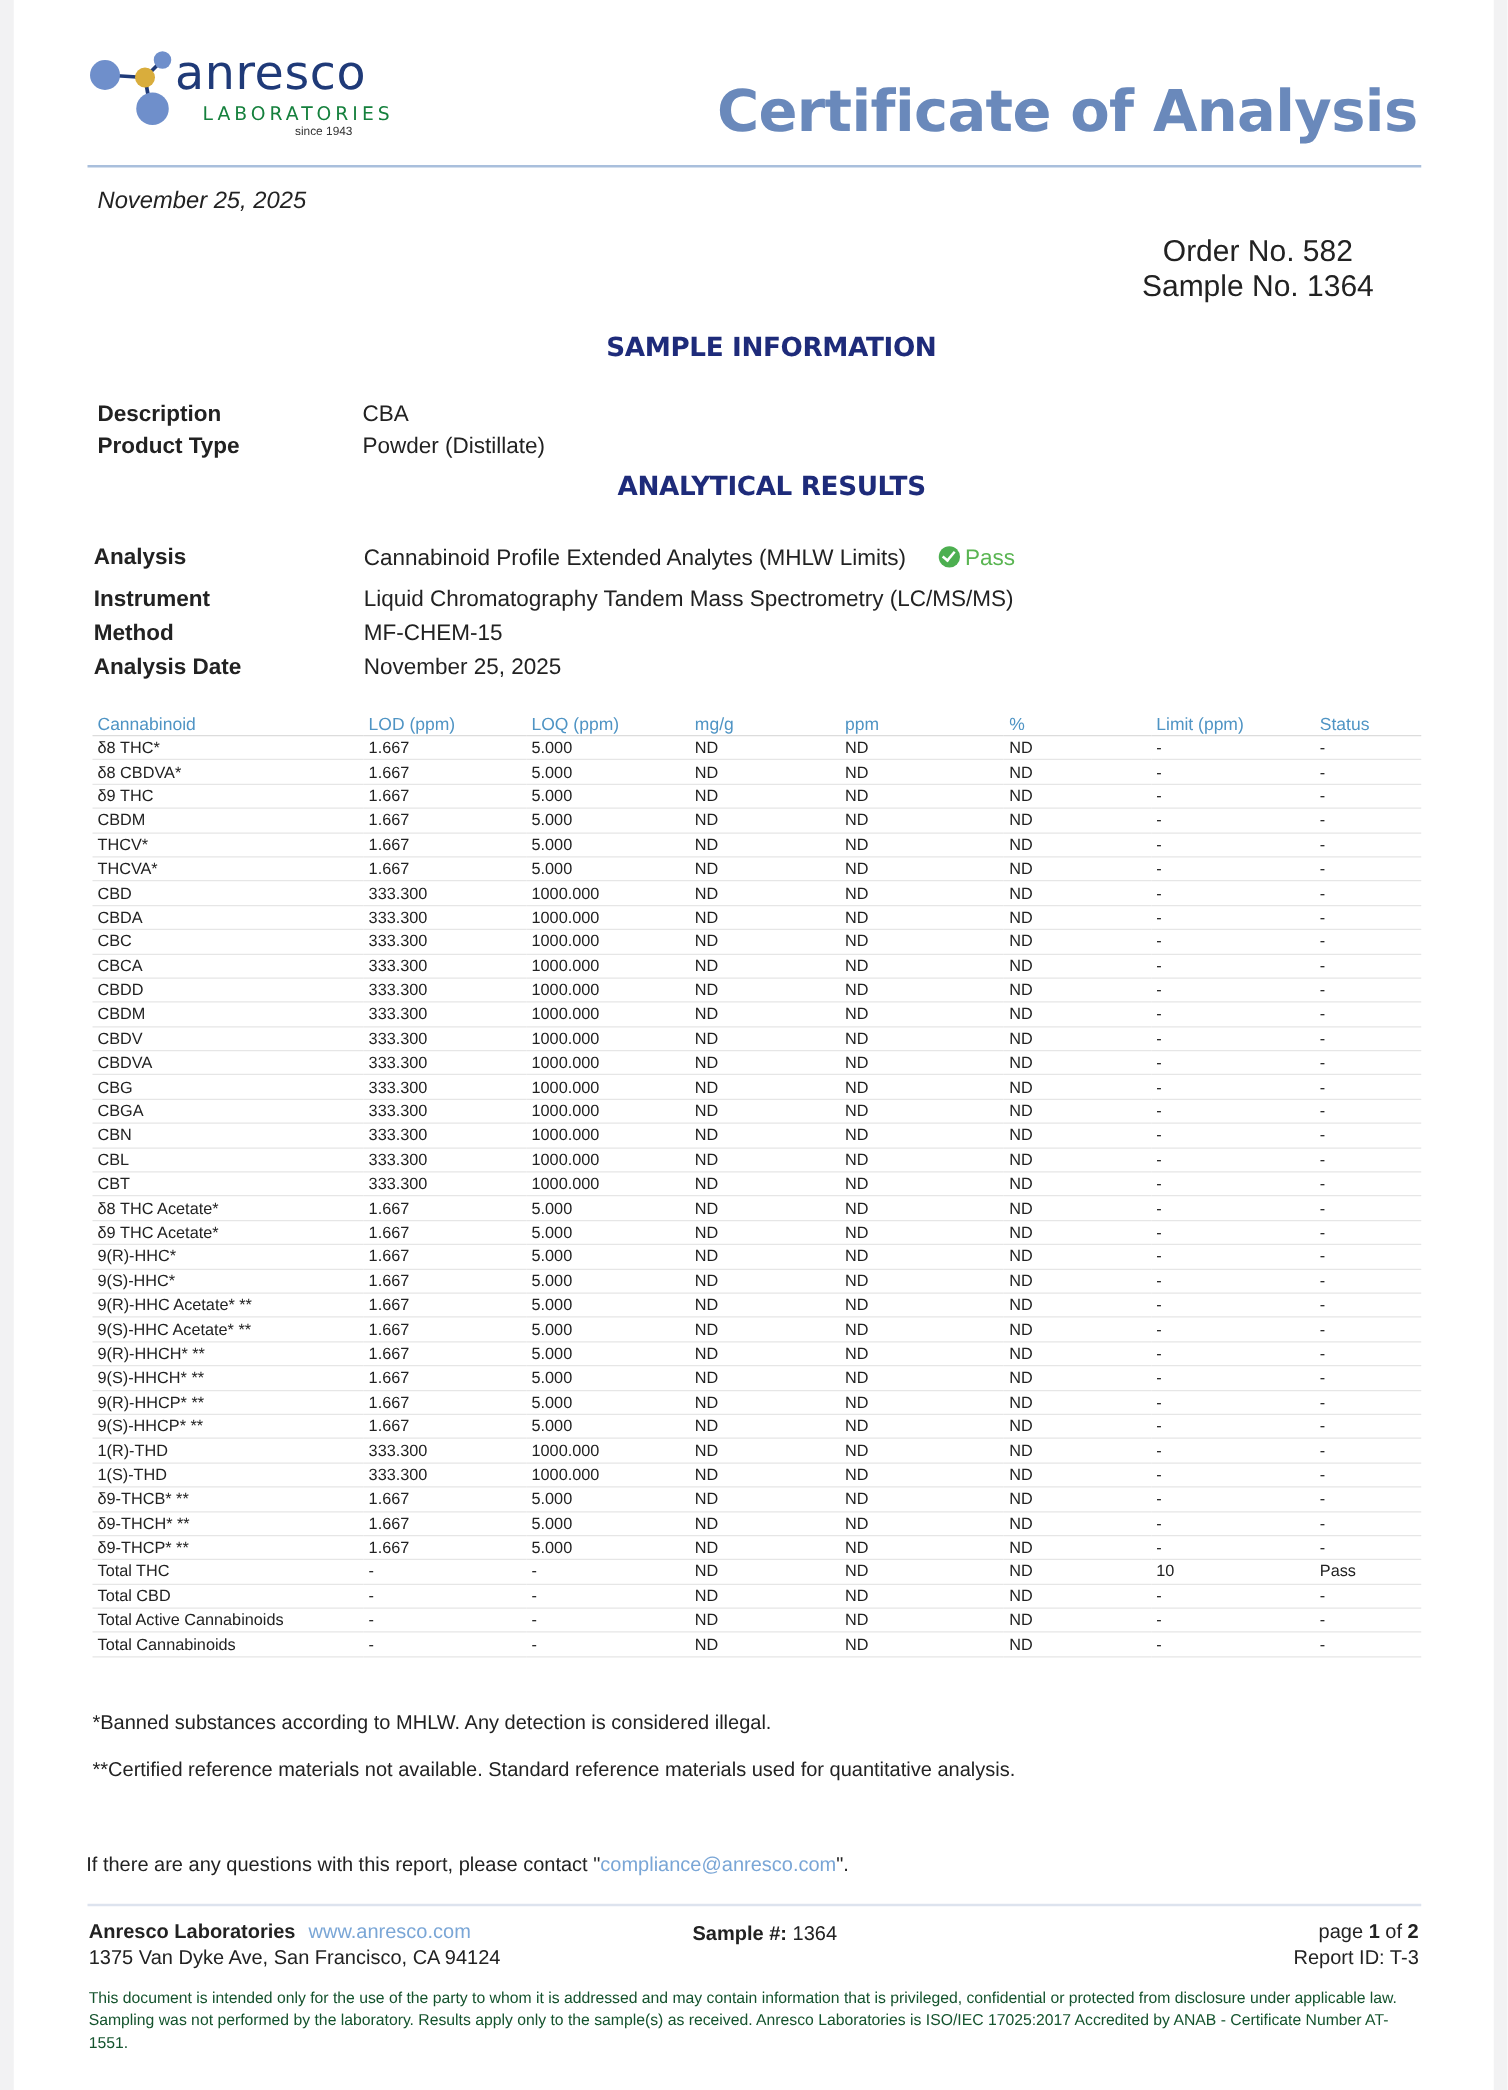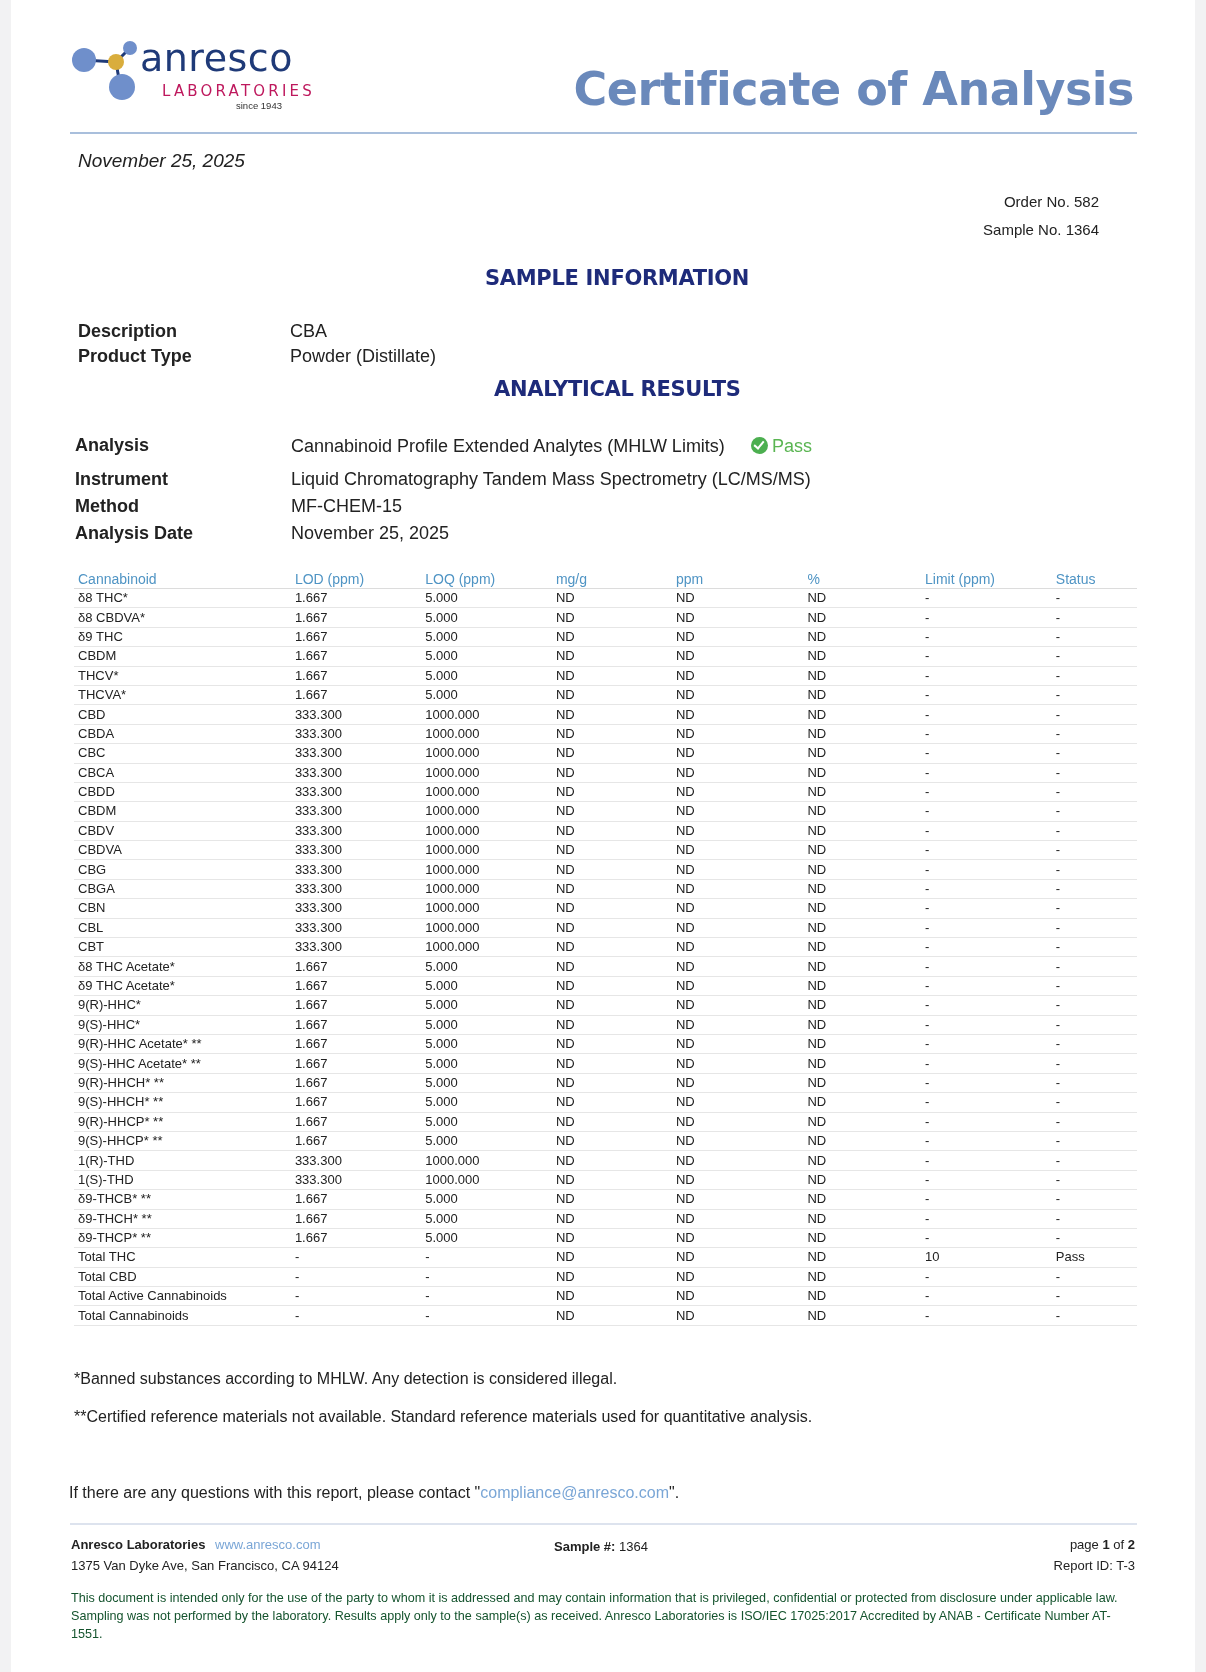--- a/index.html
+++ b/index.html
@@ -12,31 +12,31 @@
   }
   .paper {
     position:absolute; left:11px; top:0; width:1184px; height:1672px;
     background:#ffffff;
   }
   .abs { position:absolute; white-space:nowrap; }
 
   
   .logo { position:absolute; left:72px; top:40px; width:250px; height:72px; }
   .logo-word { position:absolute; left:68px; top:-4px; font-size:38px; color:#1f3a78; letter-spacing:0.5px; font-family:"DejaVu Sans", sans-serif; }
-  .logo-sub { position:absolute; left:90px; top:42px; font-size:15px; color:#be185d; letter-spacing:3.2px; font-family:"DejaVu Sans", sans-serif; }
+  .logo-sub { position:absolute; left:90px; top:42px; font-size:15px; color:#15803d; letter-spacing:3.2px; font-family:"DejaVu Sans", sans-serif; }
   .logo-since { position:absolute; left:164px; top:60px; font-size:9.5px; color:#333; font-family:"Liberation Sans", sans-serif; }
 
   .doc-title {
     position:absolute; right:72px; top:62px; font-size:46px; color:#6a89bb;
     font-family:"DejaVu Sans", sans-serif; font-weight:bold; letter-spacing:-0.5px;
   }
   .hr-top { position:absolute; left:70px; width:1067px; top:132px; height:2px; background:#a9bfdc; }
 
   .report-date { left:78px; top:150px; font-size:19px; font-style:italic; color:#222; }
-  .order-block { right:107px; top:188px; text-align:right; font-size:15px; line-height:28px; color:#222; }
+  .order-block { right:107px; top:188px; text-align:center; font-size:24px; line-height:28px; color:#222; }
 
   .section-title { font-size:21px; color:#1e2b7a; font-weight:bold; font-family:"DejaVu Sans", sans-serif; letter-spacing:-0.3px; }
 
   .info-label { font-size:18px; font-weight:bold; color:#222; }
   .info-value { font-size:18px; color:#222;text-align:center; }
 
   .pass-inline { color:#5ab552; font-size:18px; }
   .check-icon { display:inline-block; width:17px; height:17px; border-radius:50%; background:#4caf50; vertical-align:-2px; margin-right:4px; position:relative; }
   .check-icon::after { content:""; position:absolute; left:5px; top:2px; width:4px; height:8px; border:solid #fff; border-width:0 2.5px 2.5px 0; transform:rotate(40deg); }
 
@@ -52,21 +52,21 @@
   .tbl .c5 { width:118px; }
   .tbl .c6 { width:131px; }
   .tbl .c7 { width:83px; }
   .dash { color:#777; }
   .status-pass { color:#5ab552; }
 
   .footnote { font-size:16px; color:#222; }
   .contact { font-size:16px; color:#222; }
   .link { color:#7aa6d6; }
   .hr-bottom { position:absolute; left:70px; width:1067px; top:1523px; height:2px; background:#dde3ee; }
-  .foot-small { font-size:13px; color:#222; }
+  .foot-small { font-size:16px; color:#222; }
   .foot-bold { font-weight:bold; }
   .disclaimer { position:absolute; left:71px; top:1589px; width:1060px; font-size:12.6px; line-height:18px; color:#14532d; white-space:normal; }
 </style>
 </head>
 <body>
 
 <div class="paper"></div>
 
 <div class="logo">
   <svg width="70" height="70" viewBox="0 0 70 70" style="position:absolute;left:0;top:0;">

